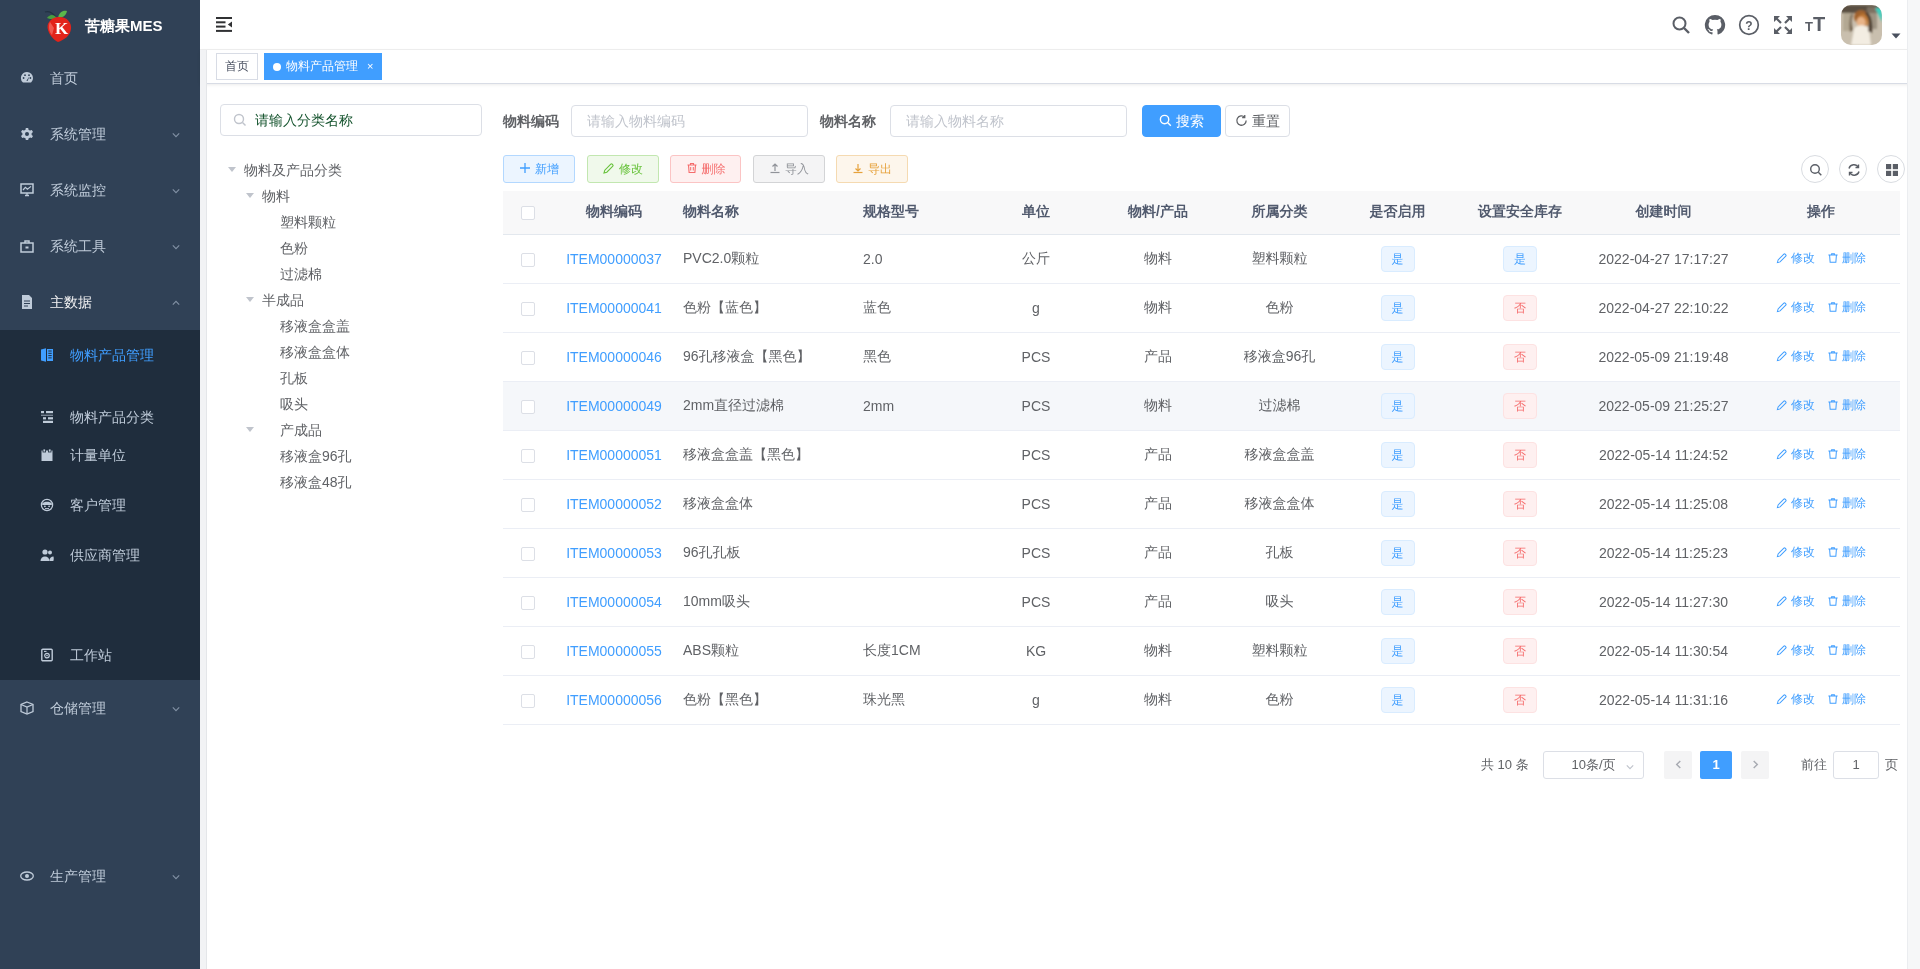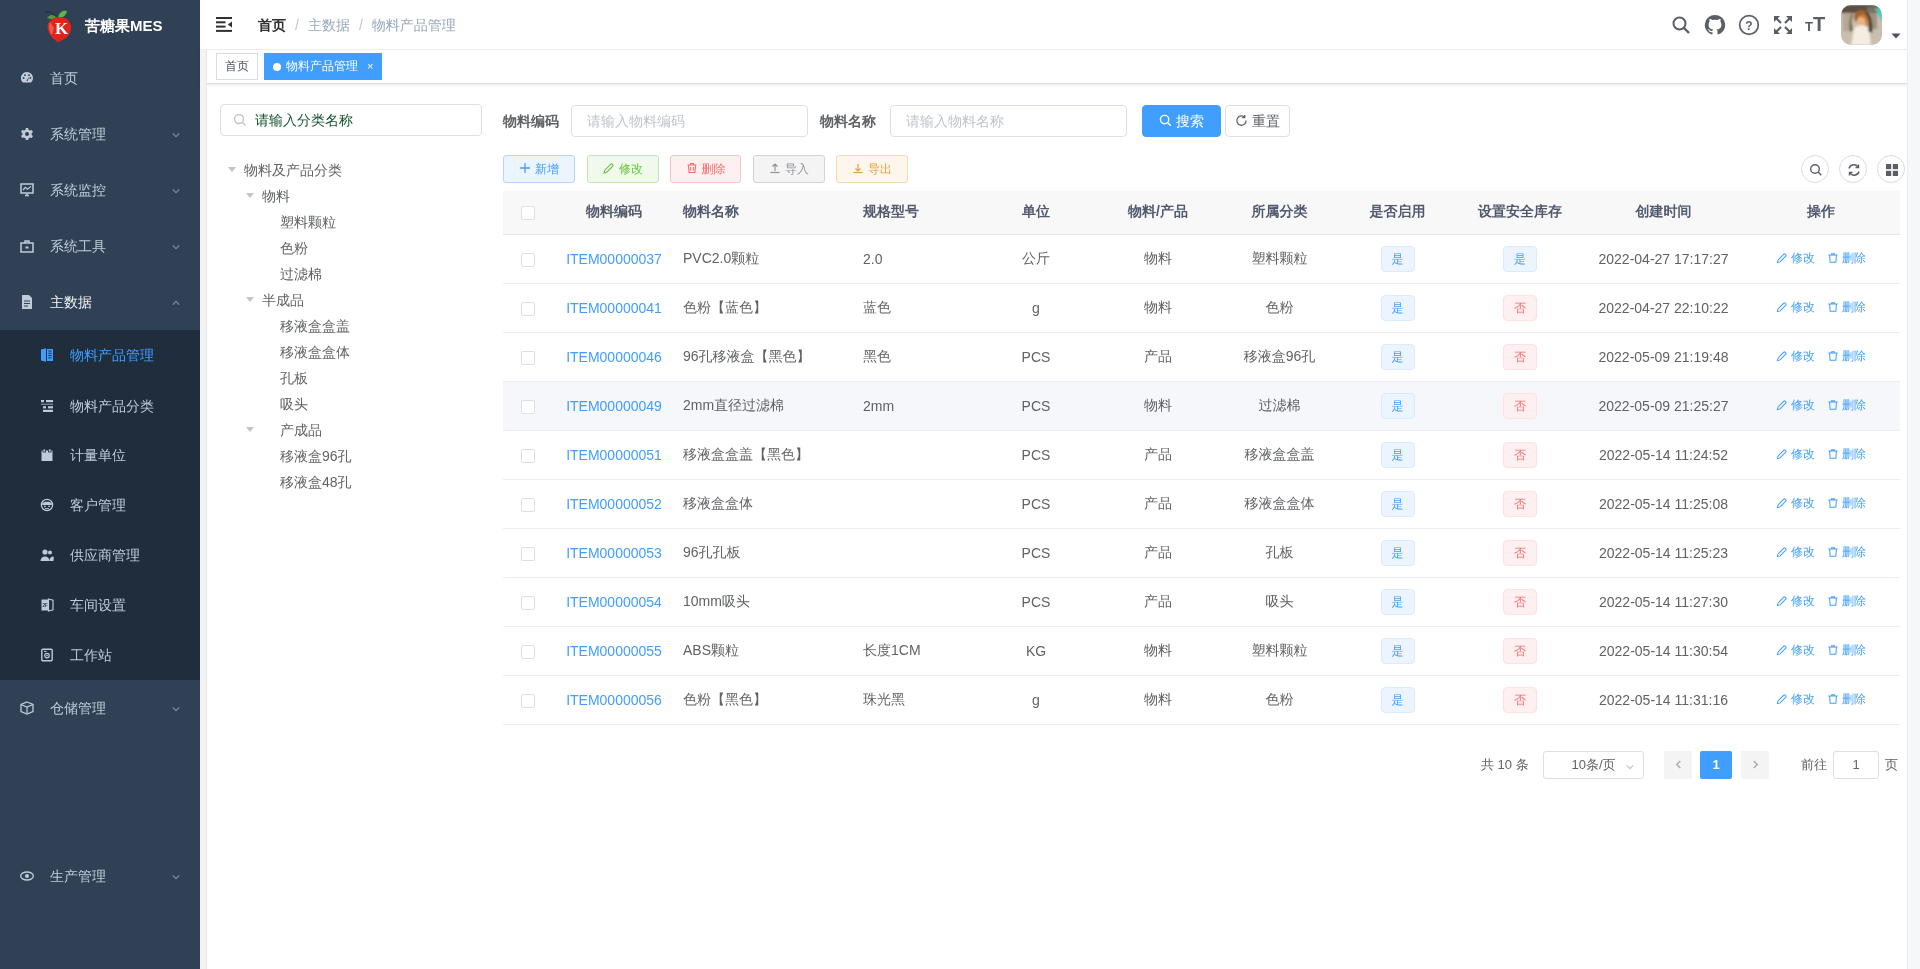--- a/index.html
+++ b/index.html
@@ -148,21 +148,21 @@
   </div>
   <div id="submenu">
     <div class="smi act" style="top:0px">
       <svg class="ic" viewBox="0 0 14 14">
           <path d="M1 1.5 6 .2v13.6L1 12.5z" fill="#409eff"></path>
           <path d="M7 1h6v12H7z" fill="#409eff"></path>
           <path d="M8.3 3h3.4M8.3 5.3h3.4M8.3 7.6h3.4M8.3 9.9h3.4" stroke="#1f2d3d" stroke-width="1"></path>
         </svg>
       <div class="tx">物料产品管理</div>
     </div>
-    <div class="smi" style="top:51px">
+    <div class="smi" style="top:62px">
       <svg class="ic" viewBox="0 0 14 14" fill="#bfcbd9">
           <rect x="1" y="1" width="3" height="2.2"></rect>
           <rect x="6" y="1" width="7" height="2.2"></rect>
           <rect x="1" y="4.6" width="12" height="1.4" opacity=".55"></rect>
           <rect x="3" y="7.2" width="3" height="2.2"></rect>
           <rect x="8" y="7.2" width="5" height="2.2"></rect>
           <rect x="3" y="10.8" width="10" height="2.2"></rect>
         </svg>
       <div class="tx">物料产品分类</div>
     </div>
@@ -186,28 +186,20 @@
     </div>
     <div class="smi" style="top:200px">
       <svg class="ic" viewBox="0 0 14 14">
           <circle cx="5" cy="4" r="2.6" fill="#bfcbd9"></circle>
           <path d="M.5 13a4.5 4.5 0 0 1 9 0z" fill="#bfcbd9"></path>
           <circle cx="10" cy="4.5" r="2" fill="#bfcbd9"></circle>
           <path d="M9.5 13a4 4 0 0 1 4-4.5c.4 1.6.3 3-.2 4.5z" fill="#bfcbd9"></path>
         </svg>
       <div class="tx">供应商管理</div>
     </div>
-    <div class="smi" style="top:250px">
-      <svg class="ic" viewBox="0 0 14 14">
-          <rect x="1.5" y="1.5" width="7" height="11" fill="#bfcbd9"></rect>
-          <path d="M8.5 1 13 2.2v9.6L8.5 13z" fill="none" stroke="#bfcbd9" stroke-width="1.2"></path>
-          <text x="2.5" y="8.5" font-size="4.5" fill="#1f2d3d" font-weight="bold">2F</text>
-        </svg>
-      <div class="tx">车间设置</div>
-    </div>
     <div class="smi" style="top:300px">
       <svg class="ic" viewBox="0 0 14 14">
           <rect x="1.8" y="1.2" width="10.4" height="11.6" rx="1" fill="none" stroke="#bfcbd9" stroke-width="1.4"></rect>
           <circle cx="7" cy="7.6" r="2.3" fill="none" stroke="#bfcbd9" stroke-width="1.2"></circle>
           <circle cx="7" cy="7.6" r=".8" fill="#bfcbd9"></circle>
           <path d="M4 3.4h2.5" stroke="#bfcbd9" stroke-width="1.1"></path>
         </svg>
       <div class="tx">工作站</div>
     </div>
   </div>
@@ -233,21 +225,20 @@
   </div>
 </div>
 <div id="navbar">
   <svg style="position:absolute;left:16px;top:17px" width="17" height="16" viewBox="0 0 17 16">
     <rect x="0" y="0" width="16" height="2" fill="#303133"></rect>
     <rect x="0" y="4.3" width="9.5" height="2" fill="#303133"></rect>
     <rect x="0" y="8.6" width="9.5" height="2" fill="#303133"></rect>
     <rect x="0" y="12.9" width="16" height="2" fill="#303133"></rect>
     <path d="M16 4.5v6L11.8 7.5z" fill="#303133"></path>
   </svg>
-  <div id="crumb"><b>首页</b><span class="sep">/</span>主数据<span class="sep">/</span>物料产品管理</div>
   <svg class="nico" style="left:1470px" viewBox="0 0 22 22">
       <circle cx="9.5" cy="9.5" r="6" fill="none" stroke="#5a5e66" stroke-width="2"></circle>
       <path d="M14 14l5 5" stroke="#5a5e66" stroke-width="2.4"></path>
     </svg>
   <svg class="nico" style="left:1504px" viewBox="0 0 22 22">
       <path d="M11 .9a10.1 10.1 0 0 0-3.2 19.7c.5.1.7-.2.7-.5v-1.9c-2.8.6-3.4-1.2-3.4-1.2-.5-1.2-1.1-1.5-1.1-1.5-.9-.6.1-.6.1-.6 1 .1 1.5 1 1.5 1 .9 1.5 2.4 1.1 2.9.8.1-.6.4-1.1.7-1.3-2.2-.3-4.6-1.1-4.6-5 0-1.1.4-2 1-2.7-.1-.3-.5-1.3.1-2.7 0 0 .9-.3 2.8 1a9.6 9.6 0 0 1 5 0c1.9-1.3 2.8-1 2.8-1 .6 1.4.2 2.4.1 2.7.6.7 1 1.6 1 2.7 0 3.9-2.4 4.7-4.6 5 .4.3.7.9.7 1.9v2.8c0 .3.2.6.7.5A10.1 10.1 0 0 0 11 .9z" fill="#5a5e66"></path>
     </svg>
   <svg class="nico" style="left:1538px" viewBox="0 0 22 22">
       <circle cx="11" cy="11" r="9.3" fill="none" stroke="#5a5e66" stroke-width="1.7"></circle>
       <text x="11" y="15.5" text-anchor="middle" font-size="12" font-weight="bold" fill="#5a5e66">?</text>

